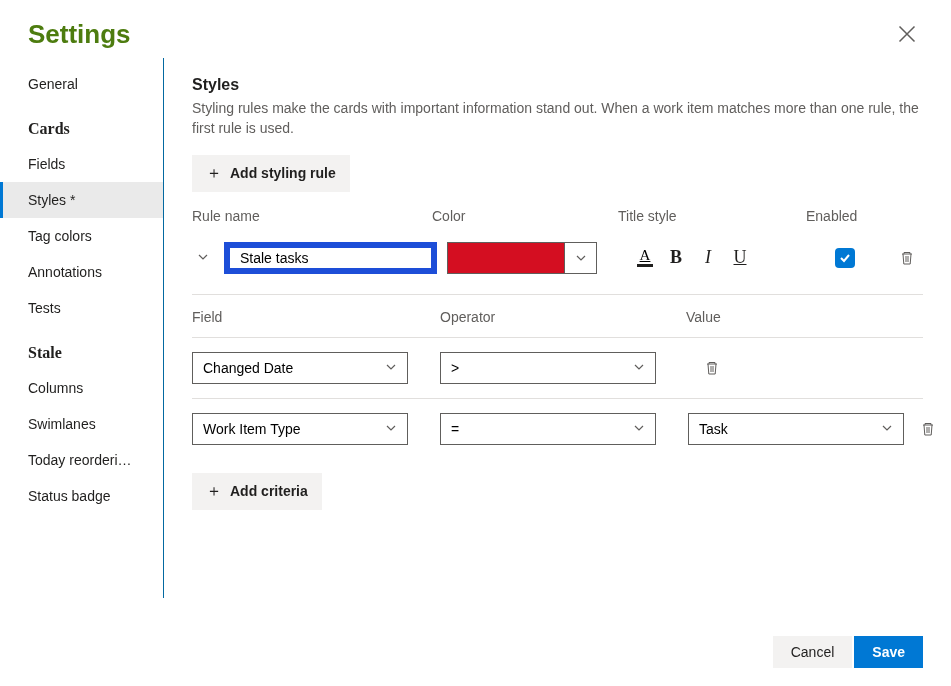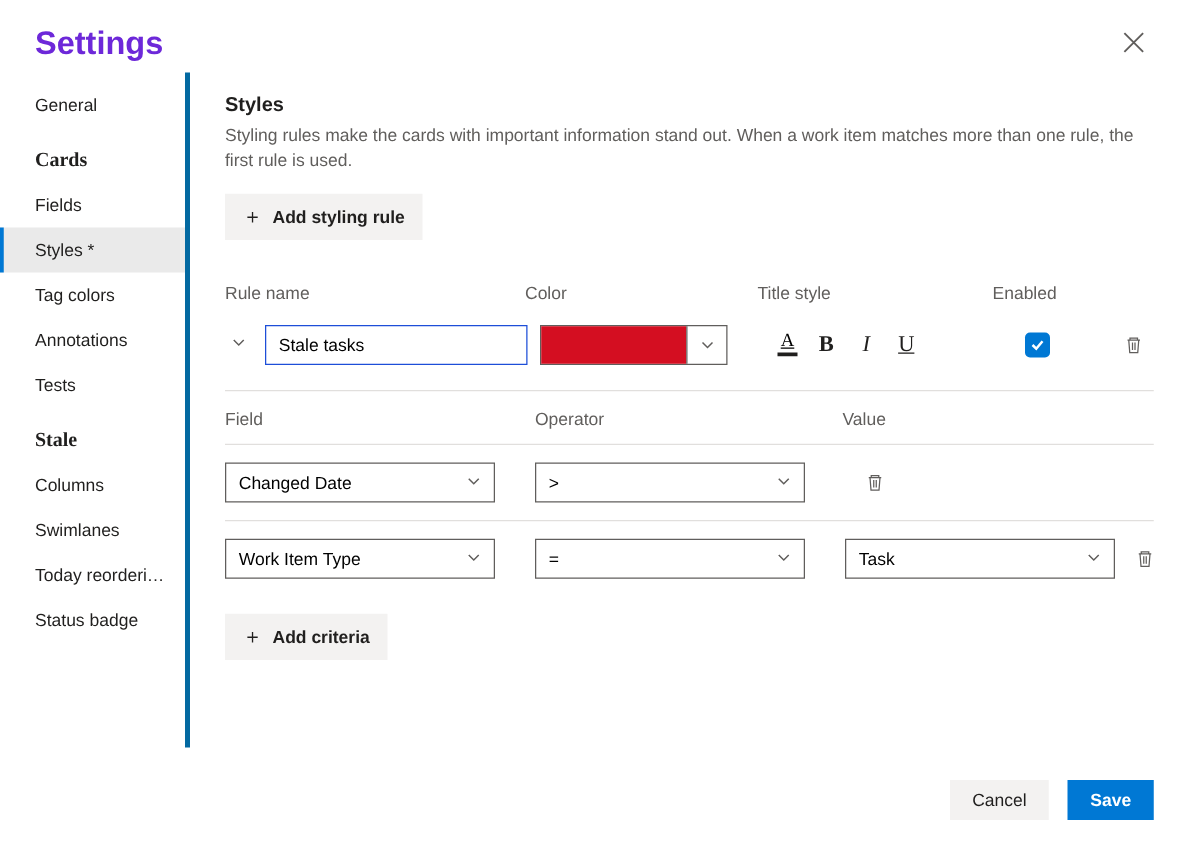--- a/index.html
+++ b/index.html
@@ -1,43 +1,43 @@
 <!DOCTYPE html>
 <html><head>
 <meta charset="utf-8">
 <style>
   * { box-sizing: border-box; font-family: "Segoe UI", -apple-system, sans-serif; }
   body { margin: 0; background: #fff; width: 951px; height: 686px; overflow: hidden; position: relative; }
   .dialog { width: 951px; height: 686px; position: relative; }
 
   .header { display: flex; justify-content: space-between; align-items: center; padding: 18px 28px 8px 28px; }
-  .header h1 { font-size: 26px; font-weight: 600; margin: 0; color: #6d28d9; }
+  .header h1 { font-size: 26px; font-weight: 600; margin: 0; color: #4d7c0f; }
   .close-btn { width: 32px; height: 32px; display: flex; align-items: center; justify-content: center; background: none; border: none; cursor: pointer; color: #605e5c; font-size: 16px; }
 
   .body { display: flex; height: 560px; }
 
-  .sidebar { width: 152px; border-right: 4px solid #0369a1; padding-top: 18px; padding-left: 0; height: 540px; }
+  .sidebar { width: 164px; border-right: 1px solid #0369a1; padding-top: 18px; padding-left: 0; height: 540px; }
   .side-group { font-size: 16px; font-weight: 600; color: #201f1e; padding: 18px 0 8px 28px; font-family: Liberation Serif, serif; }
   .side-item { font-size: 14px; color: #201f1e; padding: 10px 0 10px 28px; cursor: pointer; white-space: nowrap; overflow: hidden; text-overflow: ellipsis; }
   .side-item.first { padding-top: 0; }
   .side-item.active { background: #eaeaea; border-left: 3px solid #0078d4; padding-left: 25px; font-weight: 400; }
 
   .content { flex: 1; padding: 18px 28px 0 28px; overflow: hidden; }
   .section-title { font-size: 16px; font-weight: 600; color: #201f1e; margin: 0 0 4px 0; }
   .section-desc { font-size: 14px; color: #605e5c; margin: 0 0 16px 0; line-height: 1.45; }
 
   .add-btn { display: inline-flex; align-items: center; gap: 8px; background: #f3f2f1; border: none; padding: 8px 14px; font-size: 14px; font-weight: 600; cursor: pointer; color: #201f1e; }
   .add-btn .plus { font-size: 16px; font-weight: 400; }
 
-  .grid-head { display: grid; grid-template-columns: 240px 186px 188px 140px; gap: 0; margin-top: 34px; font-size: 14px; color: #605e5c; }
+  .grid-head { display: grid; grid-template-columns: 240px 186px 188px 140px; gap: 0; margin-top: 16px; font-size: 14px; color: #605e5c; }
 
   .rule-row { display: flex; align-items: center; gap: 10px; margin-top: 18px; padding-bottom: 18px; }
   .chev { width: 22px; text-align: center; cursor: pointer; color: #605e5c; }
   .chev svg { width: 12px; height: 12px; }
-  .rule-name-input { flex: 0 0 210px; height: 32px; border: 1px solid #1d4ed8; padding: 0 10px; font-size: 14px; }
+  .rule-name-input { flex: 0 0 210px; height: 32px; border: 6px solid #1d4ed8; padding: 0 10px; font-size: 14px; }
   .color-combo { display: flex; border: 1px solid #605e5c; height: 32px; }
   .color-swatch { width: 116px; }
   .color-drop { width: 32px; display: flex; align-items: center; justify-content: center; border-left: 1px solid #605e5c; cursor: pointer; }
   .title-style { display: flex; gap: 14px; align-items: center; margin-left: 30px; }
   .ts { font-family: "Times New Roman", serif; font-size: 18px; cursor: pointer; color: #201f1e; width: 18px; text-align: center; }
   .ts.bold { font-weight: 700; }
   .ts.italic { font-style: italic; }
   .ts.underline { text-decoration: underline; }
   .fontcolor-btn { display:flex; flex-direction:column; align-items:center; cursor:pointer; line-height:1; }
   .fontcolor-btn .bar { width: 16px; height: 3px; background:#201f1e; margin-top:1px; }
@@ -47,21 +47,21 @@
   .trash svg { width:16px; height:16px; }
 
   .crit-head { display: grid; grid-template-columns: 248px 246px 218px auto; font-size: 14px; color: #605e5c; border-top: 1px solid #e1dfdd; padding-top: 14px; margin-top: 2px; }
   .crit-row { display: grid; grid-template-columns: 216px 32px 216px 32px 216px 40px; align-items: center; padding: 14px 0; border-top: 1px solid #e1dfdd; }
   .crit-row.first { border-top: 1px solid #e1dfdd; margin-top: 12px; }
   .sel { height: 32px; border: 1px solid #605e5c; display:flex; align-items:center; justify-content:space-between; padding: 0 10px; font-size:14px; cursor:pointer; background:#fff; }
   .sel .dd svg { width:12px; height:12px; }
   .spacer {}
   .crit-row .trash { margin-left: 8px; }
 
-  .footer { position: absolute; bottom: 12px; right: 0; padding: 14px 28px 18px; display:flex; gap: 15px; }
+  .footer { position: absolute; bottom: 0; right: 0; padding: 14px 28px 18px; display:flex; gap: 2px; }
   .btn { height: 32px; padding: 0 18px; font-size: 14px; border: none; cursor: pointer; }
   .btn.secondary { background:#f3f2f1; color:#201f1e; }
   .btn.primary { background:#0078d4; color:#fff; font-weight: 600; }
 </style>
 </head>
 <body>
 
 <div class="dialog">
   <div class="header">
     <h1>Settings</h1>

